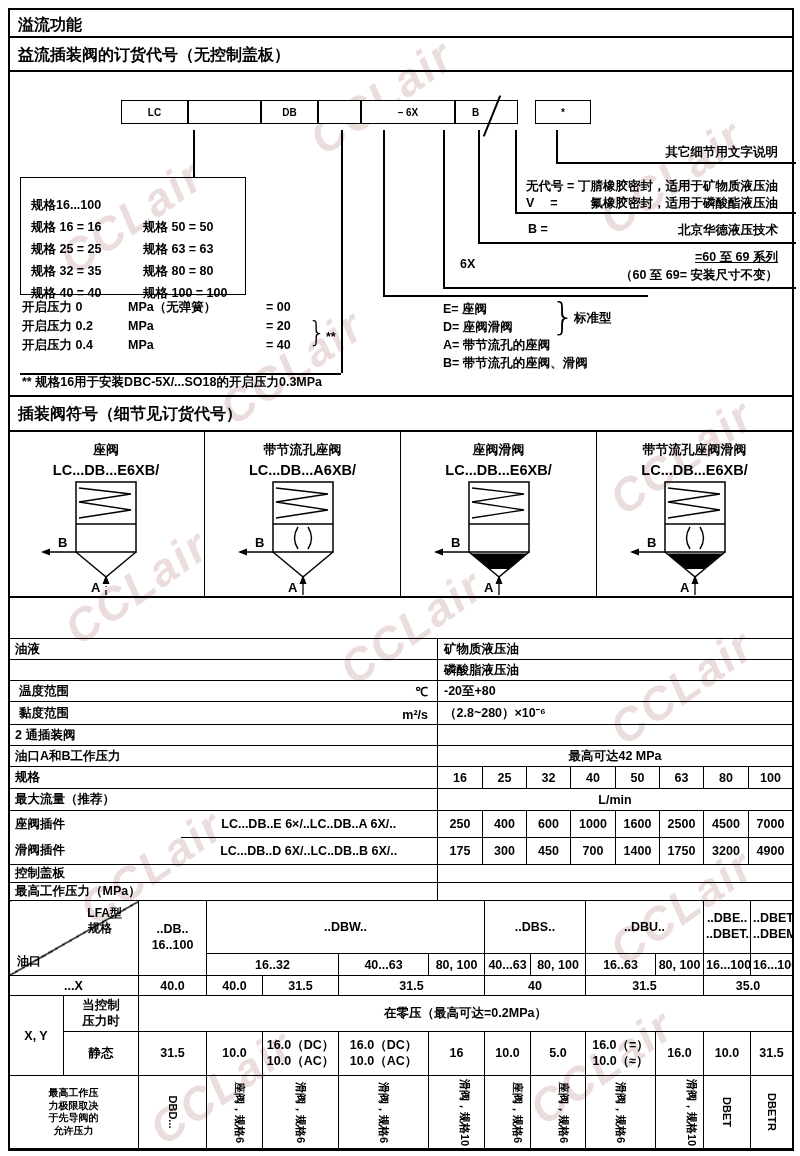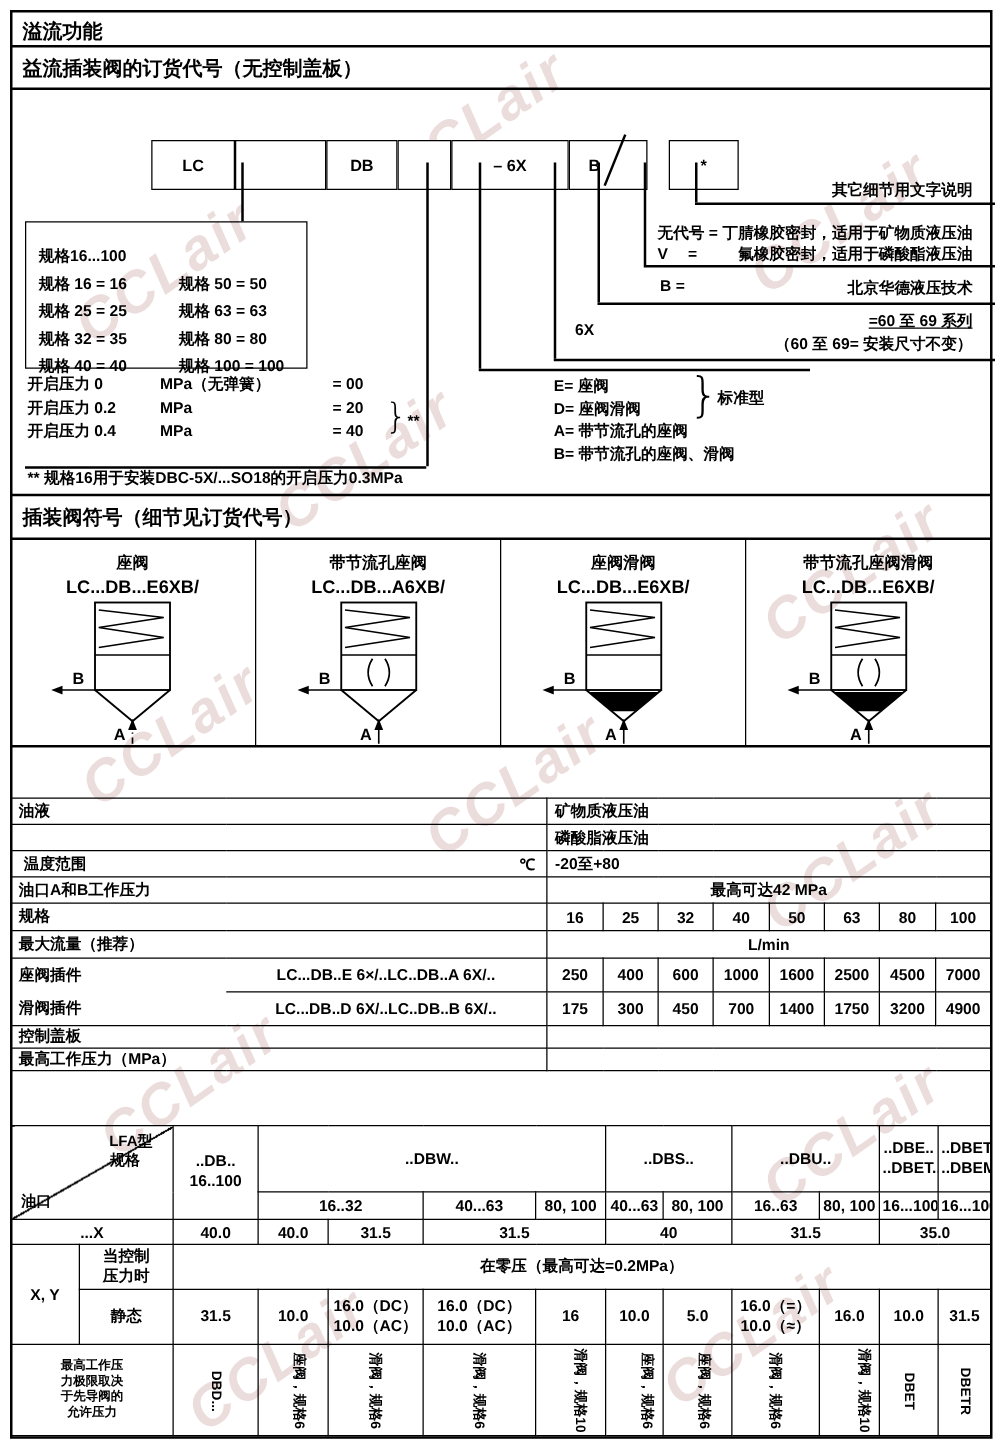--- a/index.html
+++ b/index.html
@@ -5,22 +5,22 @@
   html,body{margin:0;padding:0;background:#fff;}
   #stage{position:relative;width:800px;height:1156px;background:#fff;overflow:hidden;
          font-family:"Liberation Sans",sans-serif;color:#000;}
   .frame{position:absolute;left:8px;top:8px;width:782px;height:1139px;border:2px solid #000;}
   .abs{position:absolute;}
   .sec{position:absolute;left:8px;width:784px;box-sizing:border-box;}
   .bb{border-bottom:2px solid #000;}
   .h1{font-size:16px;font-weight:bold;padding:7px 0 0 10px;}
   .vline{position:absolute;width:1.5px;background:#000;}
   .hline{position:absolute;height:1.5px;background:#000;}
-  .cbox{position:absolute;top:40px;height:40px;border:1.5px solid #000;box-sizing:border-box;
-        display:flex;align-items:center;justify-content:center;font-size:13px;font-weight:bold;background:#fff;}
+  .cbox{position:absolute;top:28px;height:24px;border:1.5px solid #000;box-sizing:border-box;
+        display:flex;align-items:center;justify-content:center;font-size:10px;font-weight:bold;background:#fff;}
   .rtxt{position:absolute;font-size:12.5px;font-weight:bold;white-space:nowrap;}
   .rr{right:14px;text-align:right;}
   .sizebox{position:absolute;border:1.5px solid #000;font-size:12.5px;font-weight:bold;
            padding:16px 10px;box-sizing:border-box;line-height:22px;}
   .szrow span.l{display:inline-block;width:112px;}
   .kp{position:absolute;font-size:12.5px;font-weight:bold;line-height:19px;}
   .kp .r1{display:flex;}
   .kp .c1{width:106px;}.kp .c2{width:138px;}.kp .c3{width:48px;}
   .brace{position:absolute;font-weight:100;font-family:"DejaVu Sans",sans-serif;}
   .typeln{line-height:18px;font-size:12.5px;font-weight:bold;white-space:nowrap;}
@@ -262,20 +262,33 @@
     </tr>
     <tr style="height:21px;">
       <td colspan="2">
             <div class="lw">
               <span>温度范围</span>
               <span>℃</span>
             </div>
           </td>
       <td colspan="8" class="tl">-20至+80</td>
     </tr>
+    <tr style="height:23px;">
+      <td colspan="2">
+            <div class="lw">
+              <span>黏度范围</span>
+              <span>m²/s</span>
+            </div>
+          </td>
+      <td colspan="8" class="tl">（2.8~280）×10⁻⁶</td>
+    </tr>
+    <tr style="height:21px;">
+      <td colspan="2" class="tl">2 通插装阀</td>
+      <td colspan="8"></td>
+    </tr>
     <tr style="height:21px;">
       <td colspan="2" class="tl">油口A和B工作压力</td>
       <td colspan="8">最高可达42 MPa</td>
     </tr>
     <tr style="height:22px;">
       <td colspan="2" class="tl">规格</td>
       <td>16</td>
       <td>25</td>
       <td>32</td>
       <td>40</td>

